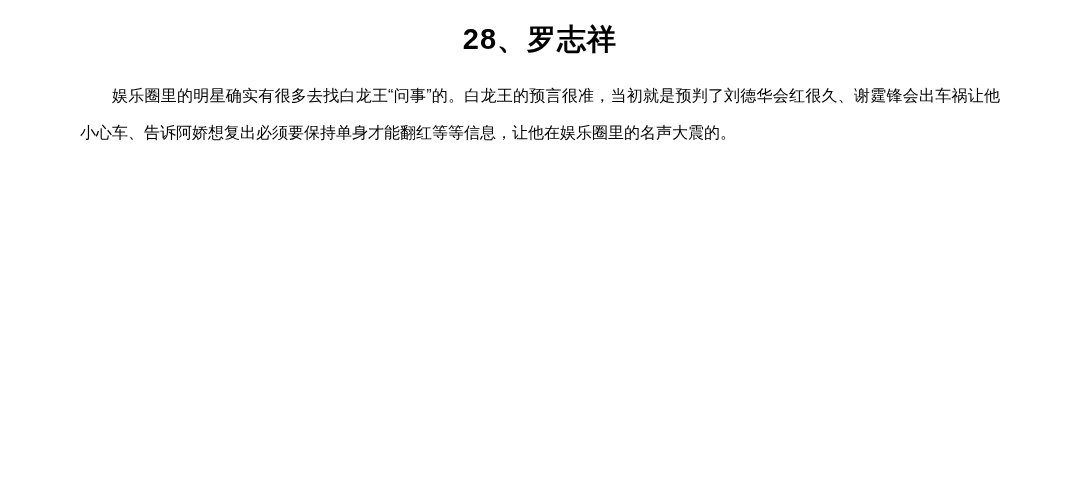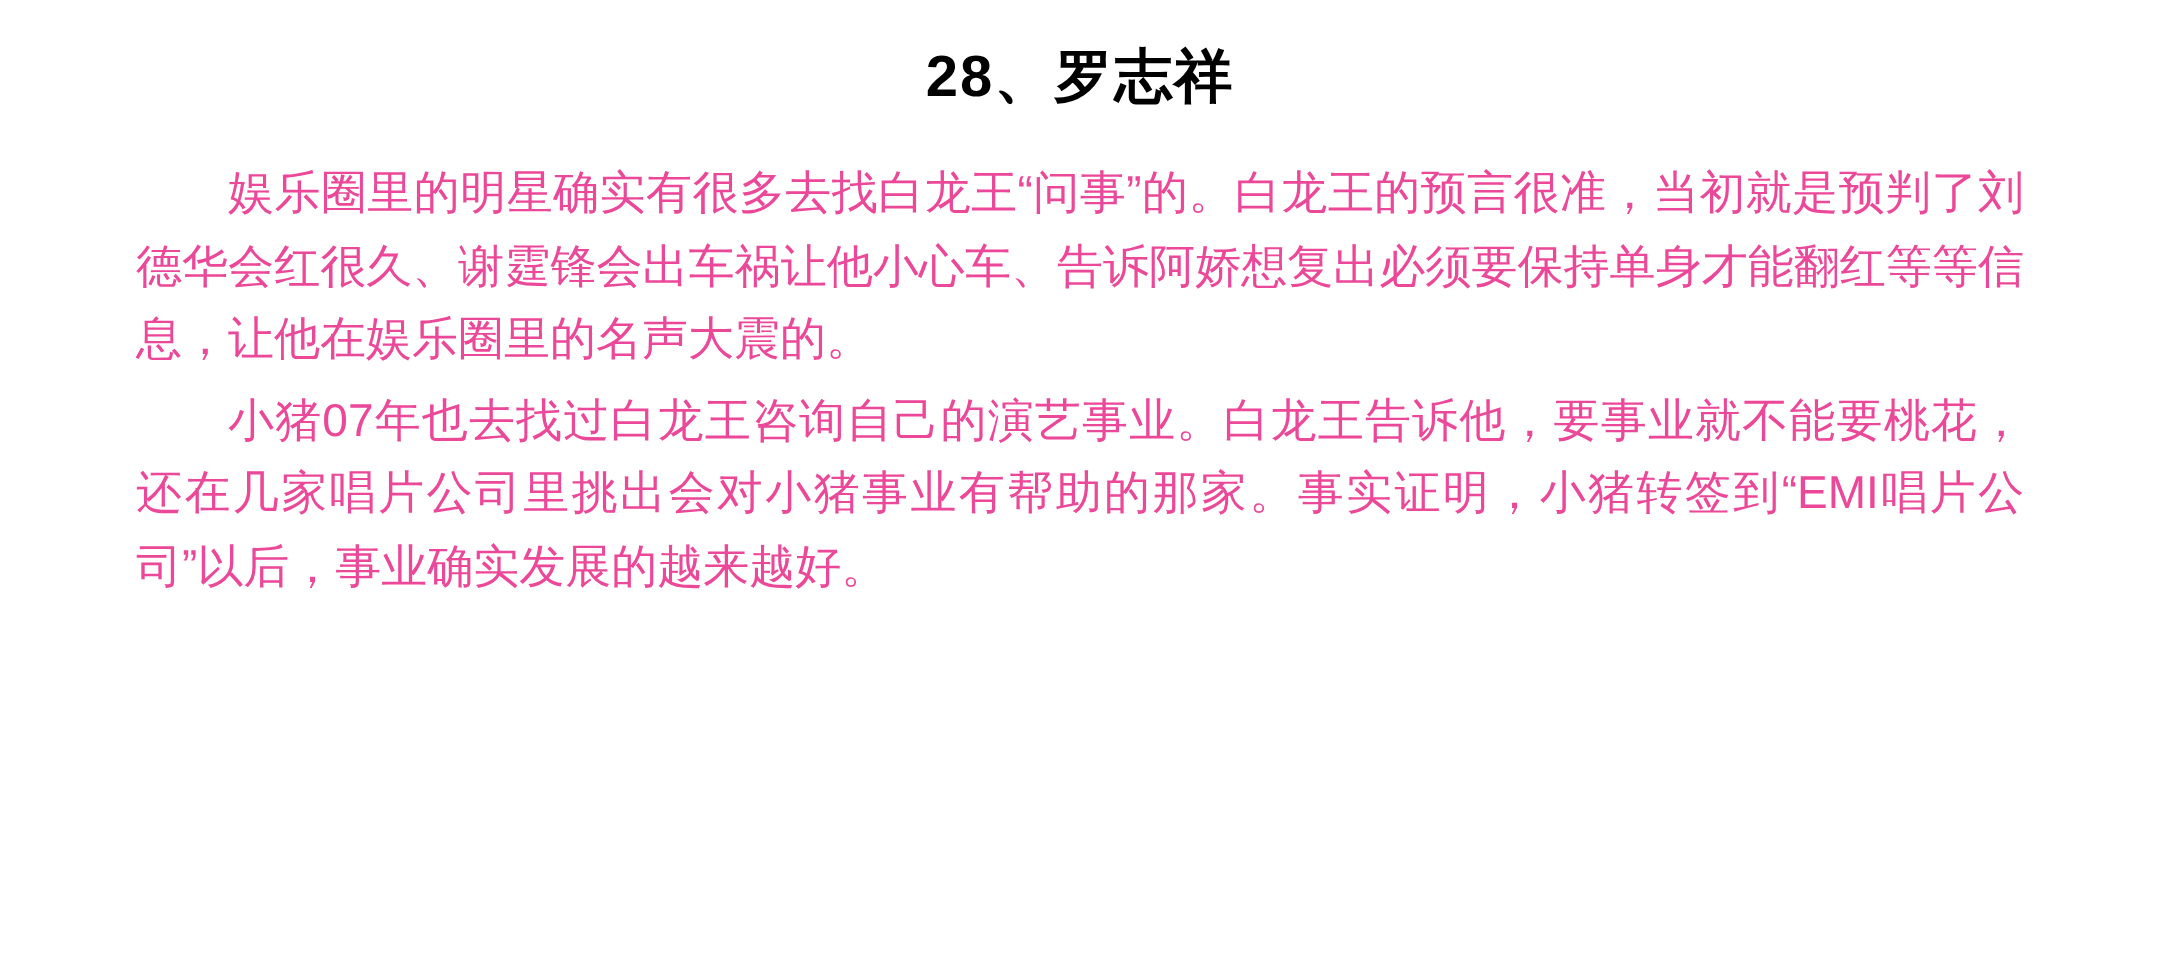--- a/index.html
+++ b/index.html
@@ -21,32 +21,31 @@
   .article-title {
     margin: 6px 0 20px 0;
     text-align: center;
     font-size: 29px;
     line-height: 38px;
     font-weight: 700;
     color: #000000;
     letter-spacing: 1px;
   }
   .article-body p {
-    margin: 4px;
-    font-size: 23px;
+    margin: 16px;
+    font-size: 16px;
     line-height: 36.5px;
-    color: #ec4899;
+    color: #000000;
     text-align: justify;
     text-justify: inter-ideograph;
     text-indent: 2em;
     word-break: break-all;
   }
 </style>
 </head>
 <body>
 
 <div class="article">
   <h1 class="article-title">28、罗志祥</h1>
   <div class="article-body">
     <p>娱乐圈里的明星确实有很多去找白龙王“问事”的。白龙王的预言很准，当初就是预判了刘德华会红很久、谢霆锋会出车祸让他小心车、告诉阿娇想复出必须要保持单身才能翻红等等信息，让他在娱乐圈里的名声大震的。</p>
-    <p>小猪07年也去找过白龙王咨询自己的演艺事业。白龙王告诉他，要事业就不能要桃花，还在几家唱片公司里挑出会对小猪事业有帮助的那家。事实证明，小猪转签到“EMI唱片公司”以后，事业确实发展的越来越好。</p>
   </div>
 </div>
 
 </body></html>

